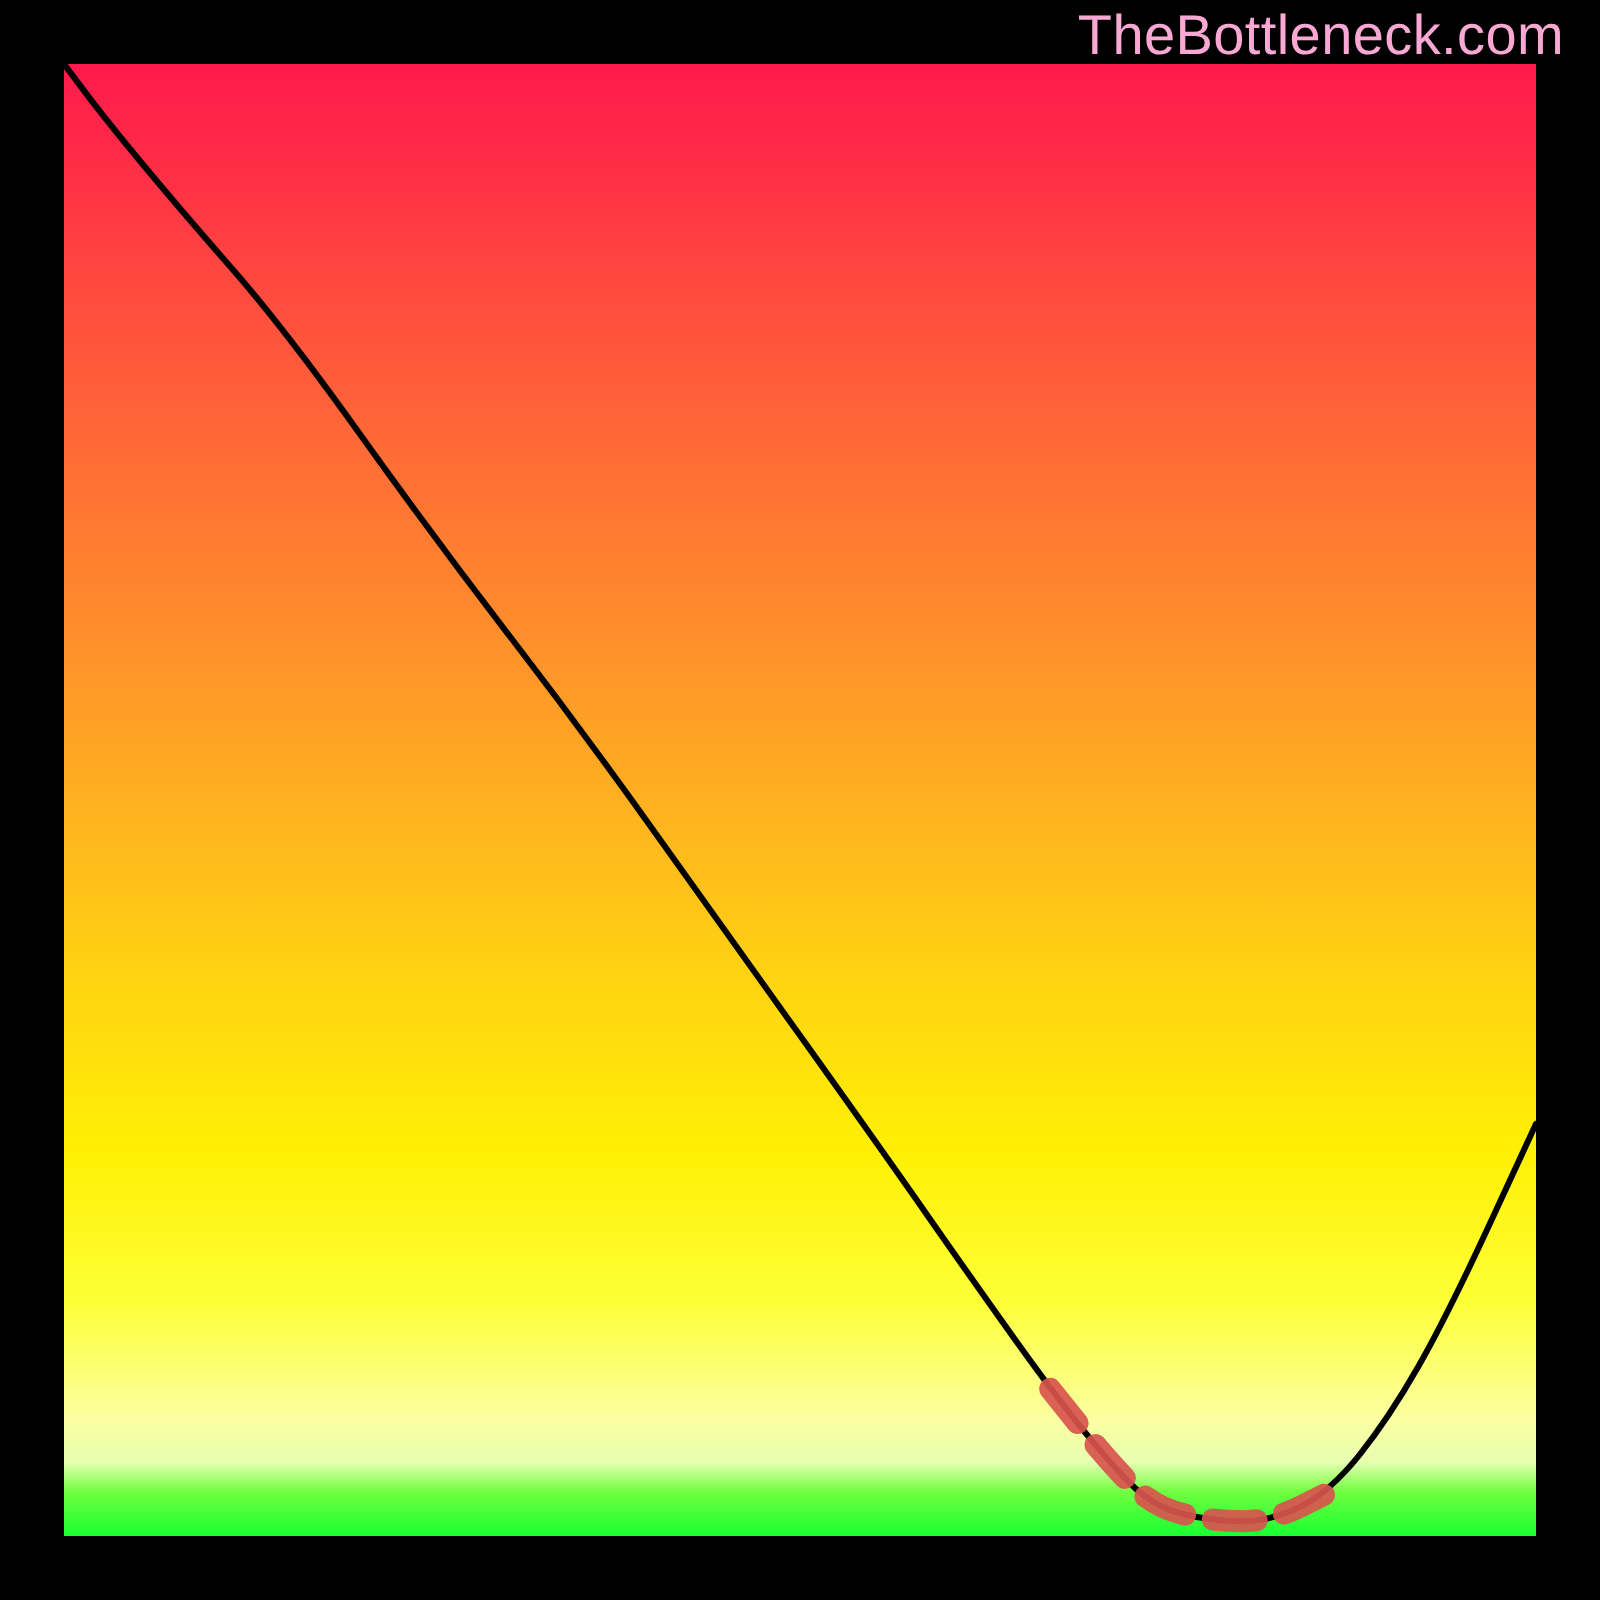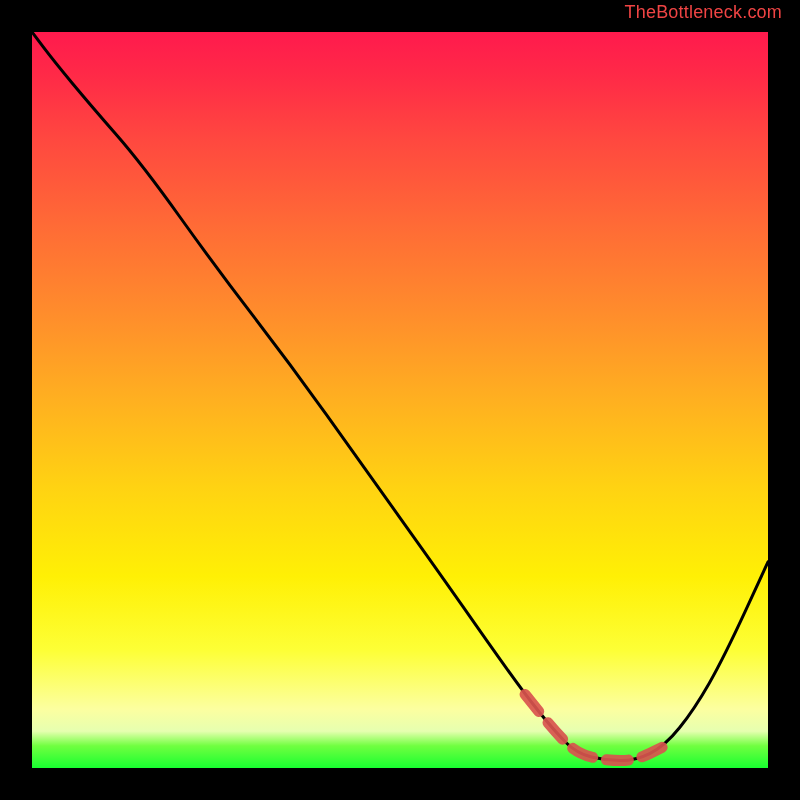--- a/index.html
+++ b/index.html
@@ -16,22 +16,22 @@
     left: 0;
     top: 0;
     width: 800px;
     height: 800px;
     background: #000;
   }
   .watermark {
     position: absolute;
     top: 2px;
     right: 18px;
-    color: #ef4444;
-    font-size: 18px;
+    color: #f9a8d4;
+    font-size: 28px;
     font-weight: 400;
     letter-spacing: 0.2px;
     user-select: none;
   }
   .plot {
     position: absolute;
     left: 32px;
     top: 32px;
     width: 736px;
     height: 736px;

